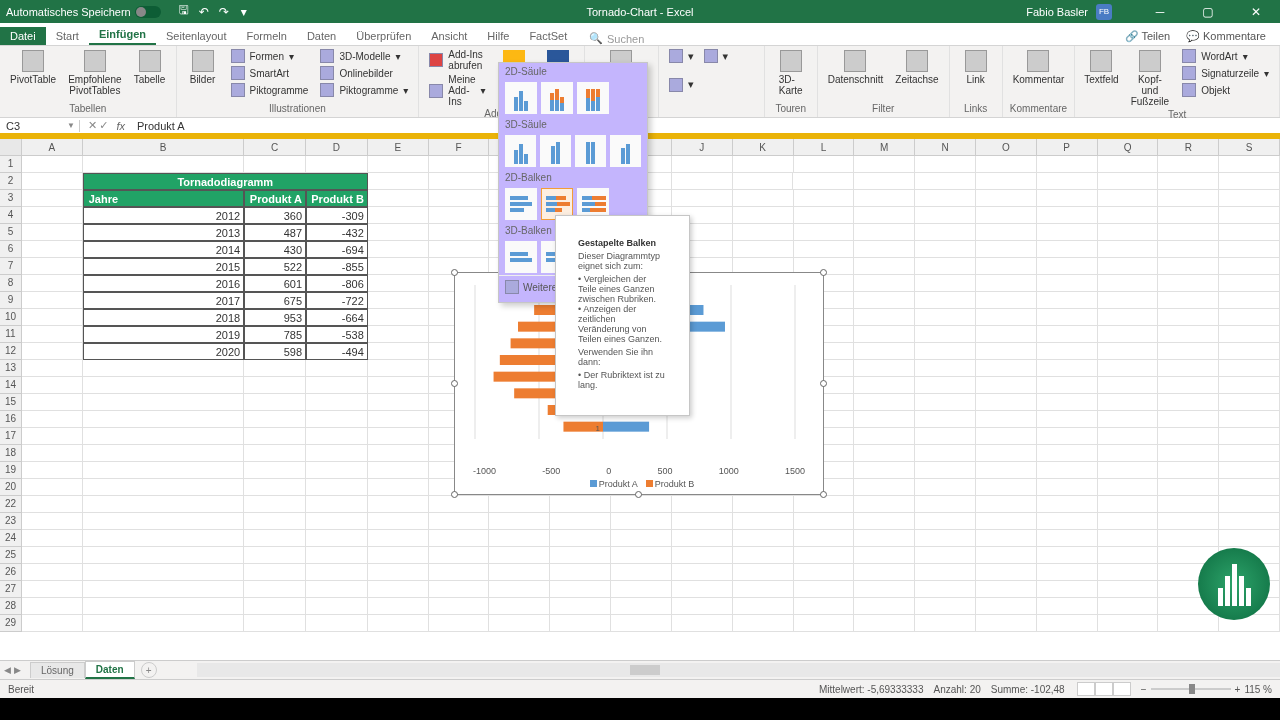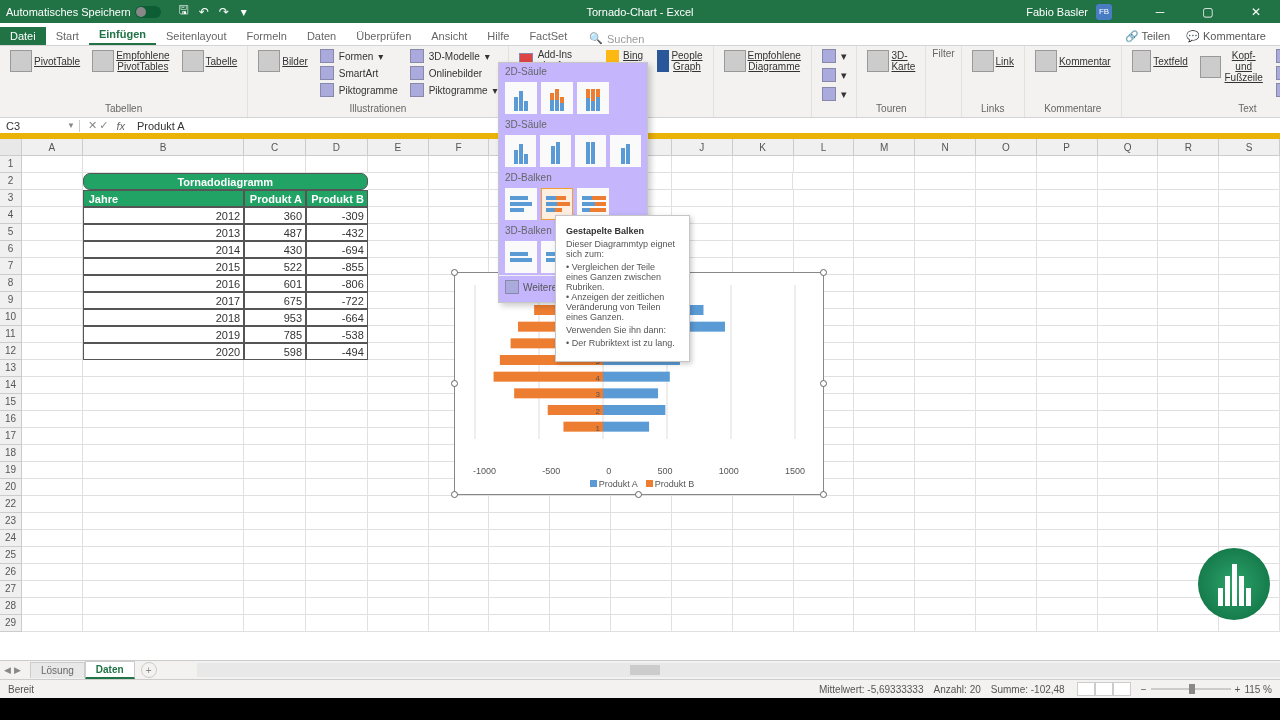--- a/index.html
+++ b/index.html
@@ -26,41 +26,41 @@
 .tab.active { color: #217346; border-bottom: 2px solid #217346; font-weight: 600; }
 .tabbar .search { margin-left: 12px; display: flex; align-items: center; gap: 4px; color: #999; }
 .tabbar .right { margin-left: auto; display: flex; gap: 4px; padding-right: 8px; }
 .rtab { padding: 2px 6px; color: #555; font-size: 11px; }
 
 
 .ribbon { height: 72px; background: #f3f2f1; display: flex; border-bottom: 1px solid #d4d4d4; position: relative; }
 .rgroup { border-right: 1px solid #e1e1e1; padding: 2px 6px 0; display: flex; flex-direction: column; position: relative; }
 .rgroup-body { display: flex; align-items: flex-start; gap: 4px; flex: 1; }
 .rgroup-label { text-align: center; font-size: 10px; color: #666; height: 14px; }
-.big-btn { display: flex; flex-direction: row; align-items: center; gap: 2px; padding: 2px 4px; font-size: 10px; min-width: 40px; text-decoration: underline; }
+.big-btn { display: flex; flex-direction: column; align-items: center; gap: 2px; padding: 2px 4px; font-size: 10px; min-width: 40px; }
 .big-btn .icn { width: 22px; height: 22px; background: #ccc; border: 1px solid #999; }
 .small-stack { display: flex; flex-direction: column; gap: 1px; font-size: 10px; }
 .small-btn { padding: 1px 4px; display: flex; align-items: center; gap: 5px; }
 .icn2 { width: 14px; height: 14px; background: #aad; border: 1px solid #88a; flex-shrink: 0; }
 .icn-bing { width: 22px; height: 22px; background: #fdb813; }
 .icn-people { width: 22px; height: 22px; background: #2a579a; }
 
 
 .chart-popup { position: absolute; left: 498px; top: 62px; width: 150px; background: #c4b5fd; border: 1px solid #c6c6c6; box-shadow: 3px 3px 6px rgba(0,0,0,0.2); z-index: 50; padding-bottom: 4px; }
 .chart-popup .section-label { font-size: 10px; color: #666; padding: 3px 6px; }
 .chart-popup .thumbs { display: flex; gap: 4px; padding: 2px 6px; }
 .thumb { width: 32px; height: 32px; border: 1px solid transparent; background: #fafafa; display: flex; align-items: flex-end; justify-content: center; gap: 1px; padding: 2px; }
 .thumb:hover, .thumb.hover { border: 1px solid #f29d38; background: #fdeee0; }
 .thumb .bar { width: 4px; background: #5b9bd5; }
 .thumb.horiz { flex-direction: column; align-items: flex-start; gap: 2px; padding: 4px; }
 .thumb.horiz .barh { height: 4px; background: #5b9bd5; }
 .more-link { font-size: 10px; color: #555; padding: 4px 6px; border-top: 1px solid #eee; display: flex; gap: 4px; align-items: center; }
 
 
-.tooltip { position: absolute; left: 555px; top: 215px; width: 135px; background: #fff; border: 1px solid #c6c6c6; box-shadow: 2px 2px 5px rgba(0,0,0,0.2); z-index: 60; padding: 10px; font-size: 9px; color: #555; }
+.tooltip { position: absolute; left: 555px; top: 215px; width: 135px; background: #fff; border: 1px solid #c6c6c6; box-shadow: 2px 2px 5px rgba(0,0,0,0.2); z-index: 60; padding: 22px; font-size: 9px; color: #555; }
 .tooltip .tt-title { font-weight: 600; margin-bottom: 3px; color: #333; }
 .tooltip ul { list-style: none; margin: 3px 0; }
 .tooltip li::before { content: "• "; }
 
 
 .namebox-row { height: 21px; display: flex; align-items: center; border-bottom: 6px solid #eab308; font-size: 11px; }
 .namebox { width: 80px; border-right: 1px solid #ccc; padding-left: 6px; display: flex; align-items: center; }
 .namebox span.arrow { margin-left: auto; color: #888; font-size: 8px; padding-right: 4px; }
 .fbar-btns { display: flex; gap: 2px; padding: 0 8px; color: #888; }
 .fx { font-style: italic; font-size: 11px; color: #666; padding-right: 6px; }
@@ -261,20 +261,30 @@
       <div class="rgroup-body">
         <div class="big-btn">
             <div class="icn"></div>
             <span style="white-space:pre-line;text-align:left">3D-
 Karte</span>
           </div>
       </div>
       <div class="rgroup-label">Touren</div>
     </div>
     <div class="rgroup">
+      <div class="rgroup-body">
+        <div class="big-btn">
+            <div class="icn"></div>
+            <span>Datenschnitt</span>
+          </div>
+        <div class="big-btn">
+            <div class="icn"></div>
+            <span>Zeitachse</span>
+          </div>
+      </div>
       <div class="rgroup-label">Filter</div>
     </div>
     <div class="rgroup">
       <div class="rgroup-body">
           <div class="big-btn">
             <div class="icn"></div>
             <span>Link</span>
           </div>
         </div>
       <div class="rgroup-label">Links</div>
@@ -455,21 +465,21 @@
           <div class="cell"></div>
           <div class="cell"></div>
           <div class="cell"></div>
           <div class="cell"></div>
           <div class="cell"></div>
           <div class="cell"></div>
         </div>
         <div class="row">
           <div class="rowh">2</div>
           <div class="cell"></div>
-          <div class="cell wide hdr1" style="width: 286px; border-radius: 7px;">Tornadodiagramm</div>
+          <div class="cell wide hdr1" style="width: 286px;">Tornadodiagramm</div>
           <div class="cell"></div>
           <div class="cell"></div>
           <div class="cell"></div>
           <div class="cell"></div>
           <div class="cell"></div>
           <div class="cell"></div>
           <div class="cell"></div>
           <div class="cell"></div>
           <div class="cell"></div>
           <div class="cell"></div>

